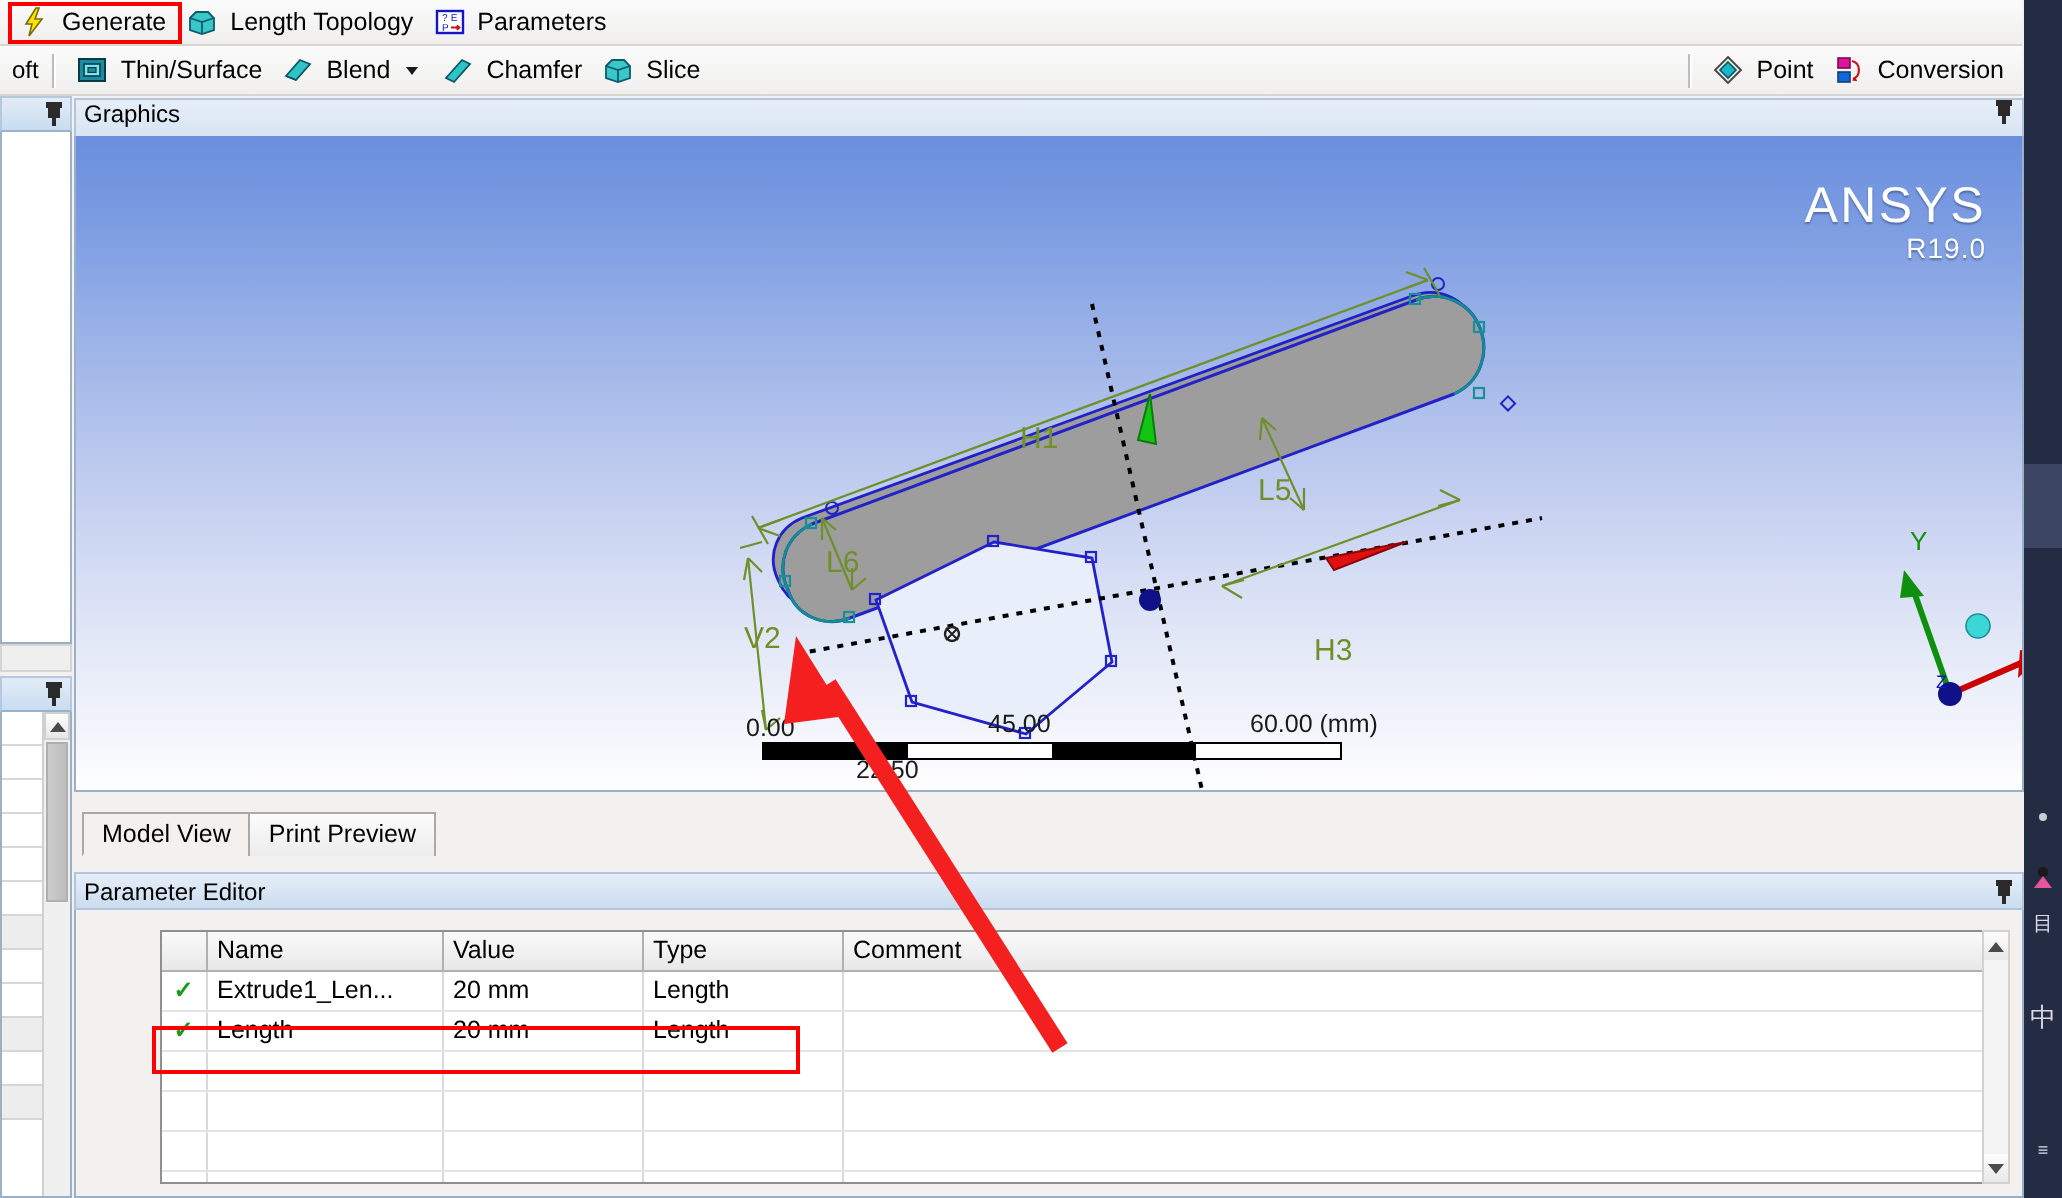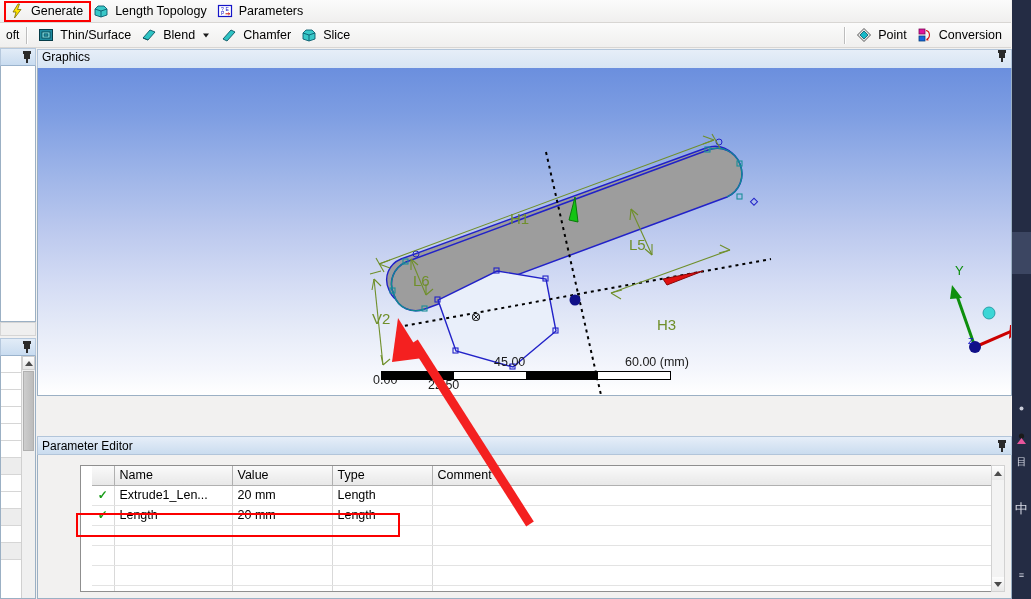--- a/index.html
+++ b/index.html
@@ -180,21 +180,20 @@
   #param-header .ttl { flex: 1; }
   #param-body {
     position: absolute; left: 0; top: 19px; right: 0; bottom: 0;
     background: #f2f1f0; border: 1px solid #9bb0c4; border-top: none;
     padding: 10px 6px 6px 42px;
   }
   #param-table-wrap {
     position: relative; height: 100%;
     background: #ffffff; border: 1px solid #8f8f8f;
     overflow: hidden;
-    padding-left: 11px;
   }
   table.grid { border-collapse: collapse; width: 100%; table-layout: fixed; font-size: 12.5px; }
   table.grid th {
     background: linear-gradient(180deg,#fafafa,#e8e8e8);
     border: 1px solid #b0b0b0; border-top: none; border-left: none;
     font-weight: normal; text-align: left; padding: 2px 5px; height: 19px;
   }
   table.grid td {
     border-right: 1px solid #d9d9d9;
     border-bottom: 1px solid #e3e3e3;
@@ -532,36 +531,44 @@
           <line x1="937" y1="279" x2="976" y2="262" stroke="#cc0000" stroke-width="3"></line>
           <polygon points="985,258 971,271 972,257" fill="#cc0000"></polygon>
           <circle cx="937" cy="279" r="6" fill="#101088"></circle>
           <circle cx="951" cy="245" r="6" fill="#3cd6d6" stroke="#1a8f9a" stroke-width="0.8"></circle>
           <text x="917" y="207" font-size="13" fill="#0e8f0e" font-family="Liberation Sans, sans-serif">Y</text>
           <text x="985" y="250" font-size="13" fill="#cc0000" font-family="Liberation Sans, sans-serif">X</text>
           <text x="930" y="276" font-size="9" fill="#1414c8" font-family="Liberation Sans, sans-serif">Z</text>
         </g>
       </svg>
 
+      <div id="ansys-logo">
+        <div class="big">ANSYS</div>
+        <div class="ver">R19.0</div>
+      </div>
 
       <div id="scale-bar">
-        <span class="sc-lbl" style="left:-8px;top:2px;margin-top:16px;">0.00</span>
+        <span class="sc-lbl" style="left:-8px;top:2px;">0.00</span>
         <span class="sc-lbl" style="left:113px;top:0;">45.00</span>
         <span class="sc-lbl" style="left:244px;top:0;">60.00 (mm)</span>
         <div id="sc-bar-track">
           <div style="flex:1;background:#000;"></div>
           <div style="flex:1;background:#fff;"></div>
           <div style="flex:1;background:#000;"></div>
           <div style="flex:1;background:#fff;"></div>
         </div>
         <span class="sc-lbl" style="left:47px;top:23px;">22.50</span>
         <span class="sc-lbl" style="left:192px;top:34px;margin-top:24px;">67.50</span>
       </div>
     </div>
 
+    <div class="tabstrip">
+      <div class="vtab active">Model View</div>
+      <div class="vtab">Print Preview</div>
+    </div>
   </div>
 
   <div id="param-pane">
     <div id="param-header">
       <span class="ttl">Parameter Editor</span>
       <span class="pin">
           <i></i>
         </span>
     </div>
 

